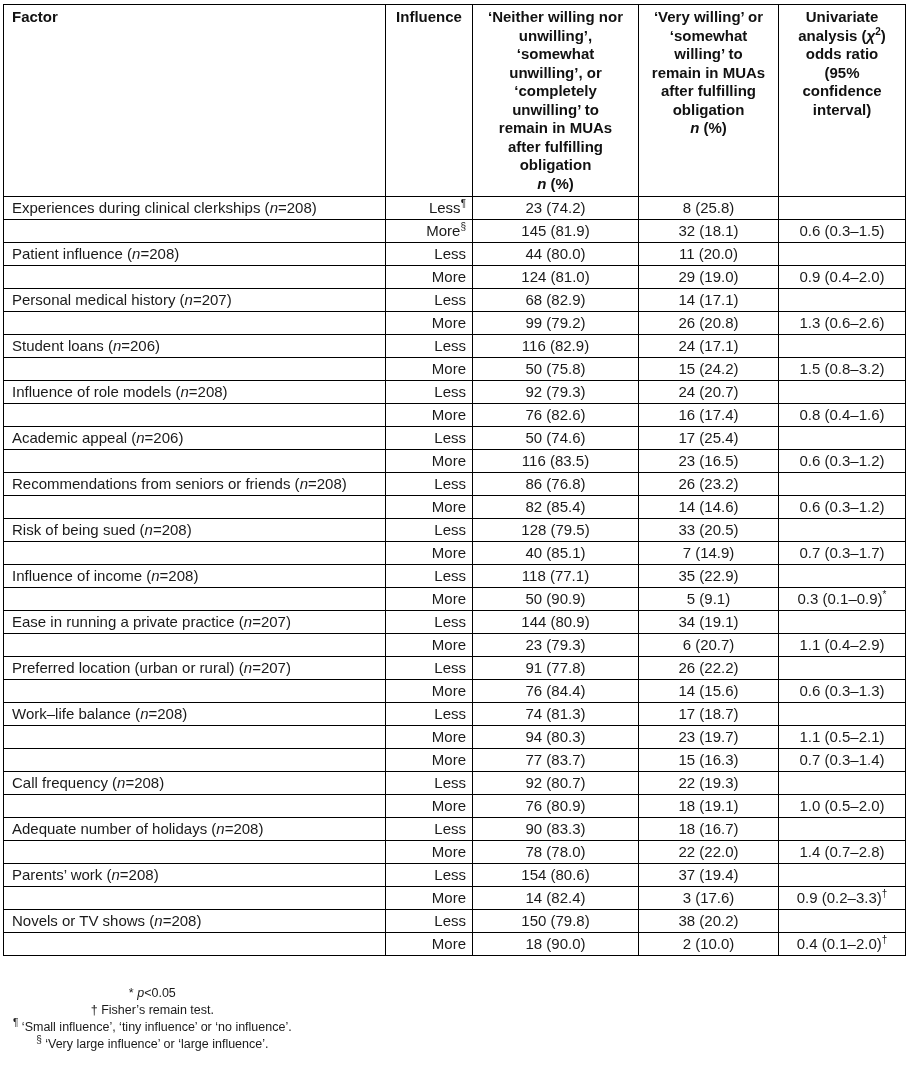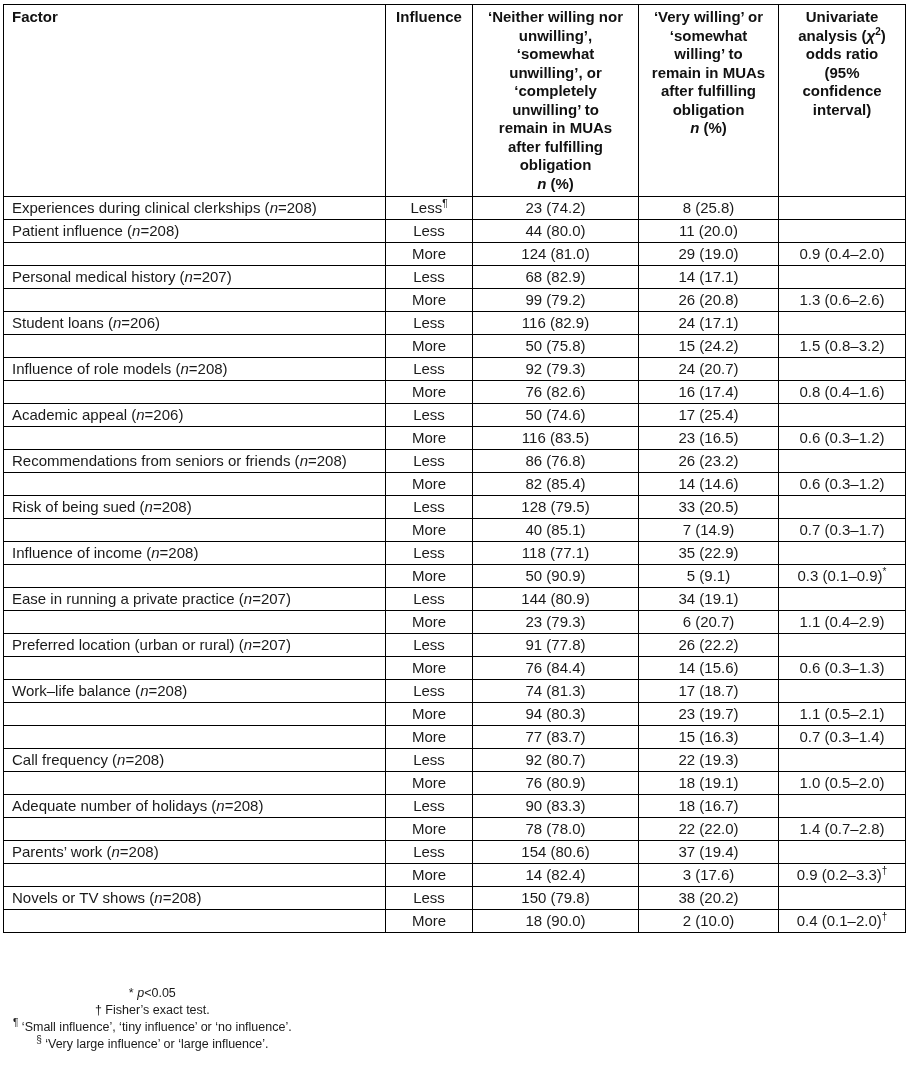--- a/index.html
+++ b/index.html
@@ -21,21 +21,21 @@
     vertical-align: top; padding: 3px 6px 0 6px;
     height: 188px; color: #111;
   }
   th.factor { text-align: left; padding-left: 8px; }
   th.center { }
   td {
     height: 22px; padding: 0 6px; line-height: 22px;
     font-size: 15px; white-space: nowrap;
   }
   td.factor { text-align: left; padding-left: 8px; }
-  td.infl { text-align: center; padding-right: 6px; }
+  td.infl { text-align: right; padding-right: 6px; }
   td.num { text-align: center; }
   col.c1 { width: 382px; }
   col.c2 { width: 87px; }
   col.c3 { width: 166px; }
   col.c4 { width: 140px; }
   col.c5 { width: 127px; }
   sup { font-size: 10px; line-height: 0; }
   .notes {
     position: absolute; left: 13px; top: 985px;
     font-size: 12.5px; line-height: 17px; color: #1a1a1a;
@@ -97,20 +97,27 @@
   </thead>
   <tbody id="table-body">
       <tr>
         <td class="factor"><span>Experiences during clinical clerkships</span> (<i>n</i>=<span>208</span>)</td>
         <td class="infl"><span>Less</span><sup>¶</sup></td>
         <td class="num">23 (74.2)</td>
         <td class="num">8 (25.8)</td>
         <td class="num"></td>
       </tr>
       <tr>
+        <td class="factor"></td>
+        <td class="infl"><span>More</span><sup>§</sup></td>
+        <td class="num">145 (81.9)</td>
+        <td class="num">32 (18.1)</td>
+        <td class="num"><span>0.6 (0.3–1.5)</span></td>
+      </tr>
+      <tr>
         <td class="factor"><span>Patient influence</span> (<i>n</i>=<span>208</span>)</td>
         <td class="infl"><span>Less</span></td>
         <td class="num">44 (80.0)</td>
         <td class="num">11 (20.0)</td>
         <td class="num"></td>
       </tr>
       <tr>
         <td class="factor"></td>
         <td class="infl"><span>More</span></td>
         <td class="num">124 (81.0)</td>
@@ -318,16 +325,16 @@
         <td class="infl"><span>More</span></td>
         <td class="num">18 (90.0)</td>
         <td class="num">2 (10.0)</td>
         <td class="num"><span>0.4 (0.1–2.0)</span><sup>†</sup></td>
       </tr>
     </tbody>
 </table>
 
 <div class="notes">
   <div><span>* </span><i>p</i><span>&lt;0.05</span></div>
-  <div>† Fisher’s exact test.</div>
+  <div>† Fisher’s remain test.</div>
   <div><sup>¶</sup><span> ‘Small influence’, ‘tiny influence’ or ‘no influence’.</span></div>
   <div><sup>§</sup><span> ‘Very large influence’ or ‘large influence’.</span></div>
 </div>
 
 </body></html>

